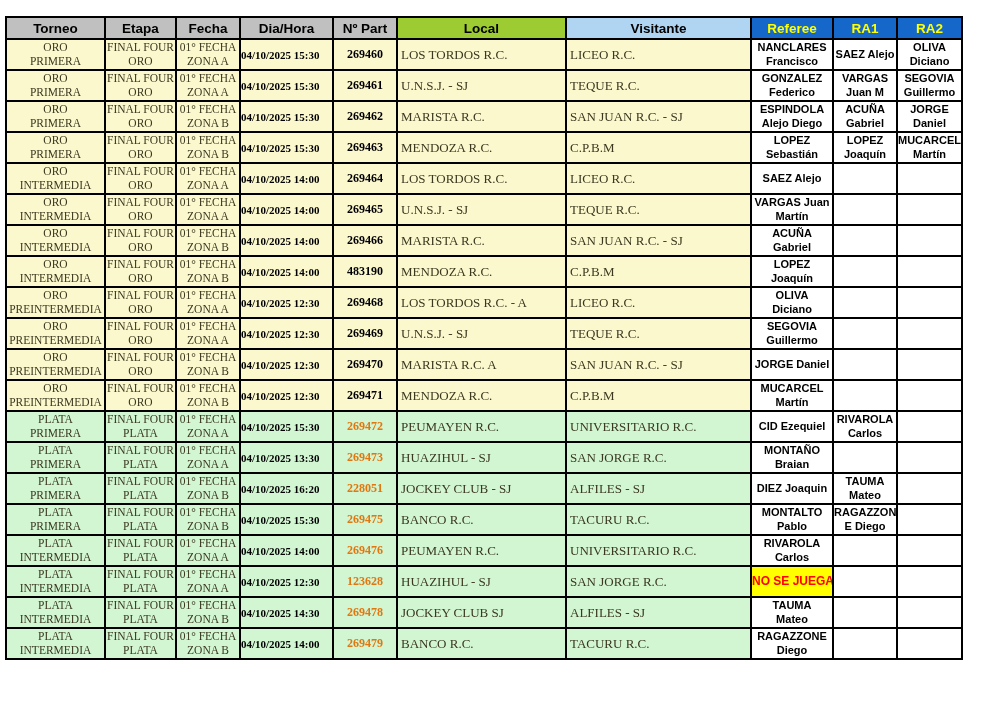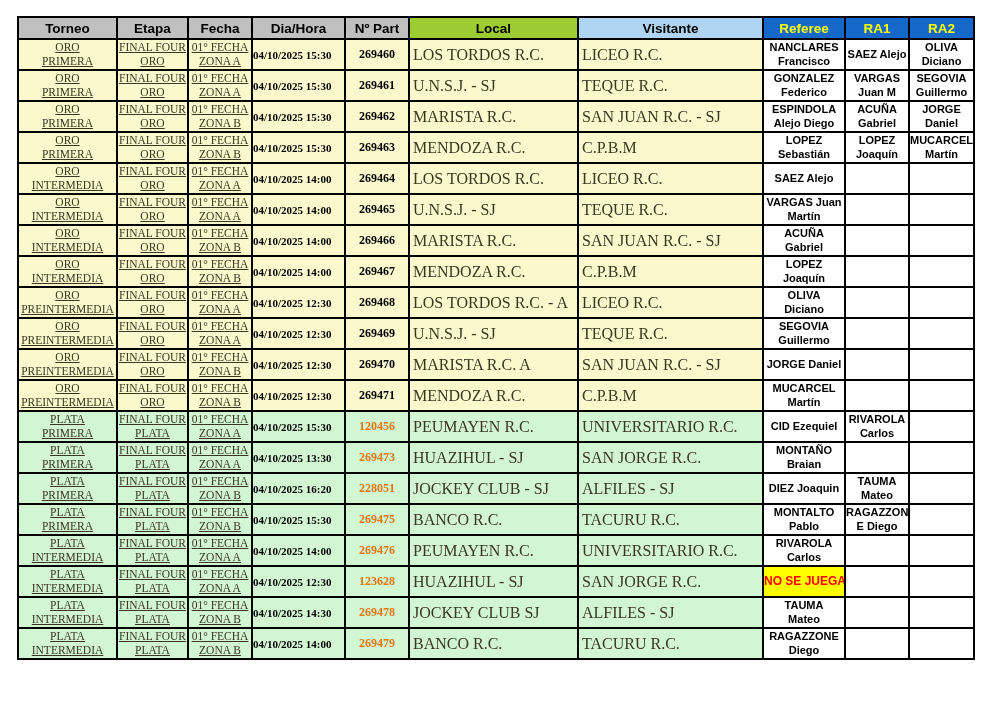--- a/index.html
+++ b/index.html
@@ -14,21 +14,21 @@
     --no-juega-bg:#FFFF00;
     --no-juega-text:#FF0000;
     --body-text:#3A381F;
   }
   html,body{margin:0;padding:0;}
   body{
     width:1000px;height:707px;background:#FFFFFF;position:relative;
     font-family:"Liberation Sans",sans-serif;
   }
   table.fixtures{
-    position:absolute;left:17px;top:16px;width:924px;
+    position:absolute;left:5px;top:16px;width:924px;
     border-collapse:collapse;table-layout:fixed;
   }
   .fixtures th,.fixtures td{
     border:2px solid #000;padding:0;overflow:hidden;vertical-align:middle;
   }
   .fixtures thead th{
     height:20px;font-weight:bold;font-size:13.5px;
     background:var(--header-gray);color:#000;
     font-family:"Liberation Sans",sans-serif;text-align:center;
   }
@@ -36,33 +36,33 @@
   .th-visitante{background:var(--visitante-header-blue) !important;margin-top:28px;}
   .th-referee,.th-ra1,.th-ra2{
     background:var(--officials-header-blue) !important;
     color:var(--officials-header-text) !important;
   }
   .fixtures td{height:29px;}
   .row-oro td{background:var(--oro-row-bg);}
   .row-plata td{background:var(--plata-row-bg);}
   td.cell-torneo,td.cell-etapa,td.cell-fecha{
     font-family:"Liberation Serif",serif;font-size:11.5px;color:var(--body-text);
-    text-align:center;white-space:pre-line;line-height:1.2;text-decoration:underline;
+    text-align:center;white-space:pre-line;line-height:1.2;
   }
   td.cell-dia_hora{
     font-family:"Liberation Serif",serif;font-weight:bold;font-size:11px;
     color:#000;text-align:left;white-space:nowrap;
   }
   td.cell-n_part{
     font-family:"Liberation Serif",serif;font-weight:bold;font-size:12px;
     color:#000;text-align:center;
   }
   .row-plata td.cell-n_part{color:var(--plata-part-orange);}
   td.cell-local,td.cell-visitante{
-    font-family:"Liberation Serif",serif;font-size:16px;color:var(--body-text);
+    font-family:"Liberation Serif",serif;font-size:13px;color:var(--body-text);
     text-align:left;padding:0 3px;white-space:nowrap;
   }
   td.cell-referee,td.cell-ra1,td.cell-ra2{
     background:#FFFFFF;font-family:"Liberation Sans",sans-serif;font-weight:bold;
     font-size:11px;color:#000;text-align:center;white-space:pre-line;line-height:1.25;
   }
   td.no-juega{
     background:var(--no-juega-bg) !important;color:var(--no-juega-text);
     font-size:12px;white-space:nowrap;
   }
@@ -217,21 +217,21 @@
         <td class="cell-ra2"></td>
       </tr>
       <tr class="row-oro">
         <td class="cell-torneo">ORO
 INTERMEDIA</td>
         <td class="cell-etapa">FINAL FOUR
 ORO</td>
         <td class="cell-fecha">01° FECHA
 ZONA B</td>
         <td class="cell-dia_hora">04/10/2025 14:00</td>
-        <td class="cell-n_part">269467</td>
+        <td class="cell-n_part">483190</td>
         <td class="cell-local">MENDOZA R.C.</td>
         <td class="cell-visitante">C.P.B.M</td>
         <td class="cell-referee">LOPEZ
 Joaquín</td>
         <td class="cell-ra1"></td>
         <td class="cell-ra2"></td>
       </tr>
       <tr class="row-oro">
         <td class="cell-torneo">ORO
 PREINTERMEDIA</td>
@@ -296,21 +296,21 @@
         <td class="cell-ra2"></td>
       </tr>
       <tr class="row-plata">
         <td class="cell-torneo">PLATA
 PRIMERA</td>
         <td class="cell-etapa">FINAL FOUR
 PLATA</td>
         <td class="cell-fecha">01° FECHA
 ZONA A</td>
         <td class="cell-dia_hora">04/10/2025 15:30</td>
-        <td class="cell-n_part">120456</td>
+        <td class="cell-n_part">269472</td>
         <td class="cell-local">PEUMAYEN R.C.</td>
         <td class="cell-visitante">UNIVERSITARIO R.C.</td>
         <td class="cell-referee">CID Ezequiel</td>
         <td class="cell-ra1">RIVAROLA
 Carlos</td>
         <td class="cell-ra2"></td>
       </tr>
       <tr class="row-plata">
         <td class="cell-torneo">PLATA
 PRIMERA</td>

